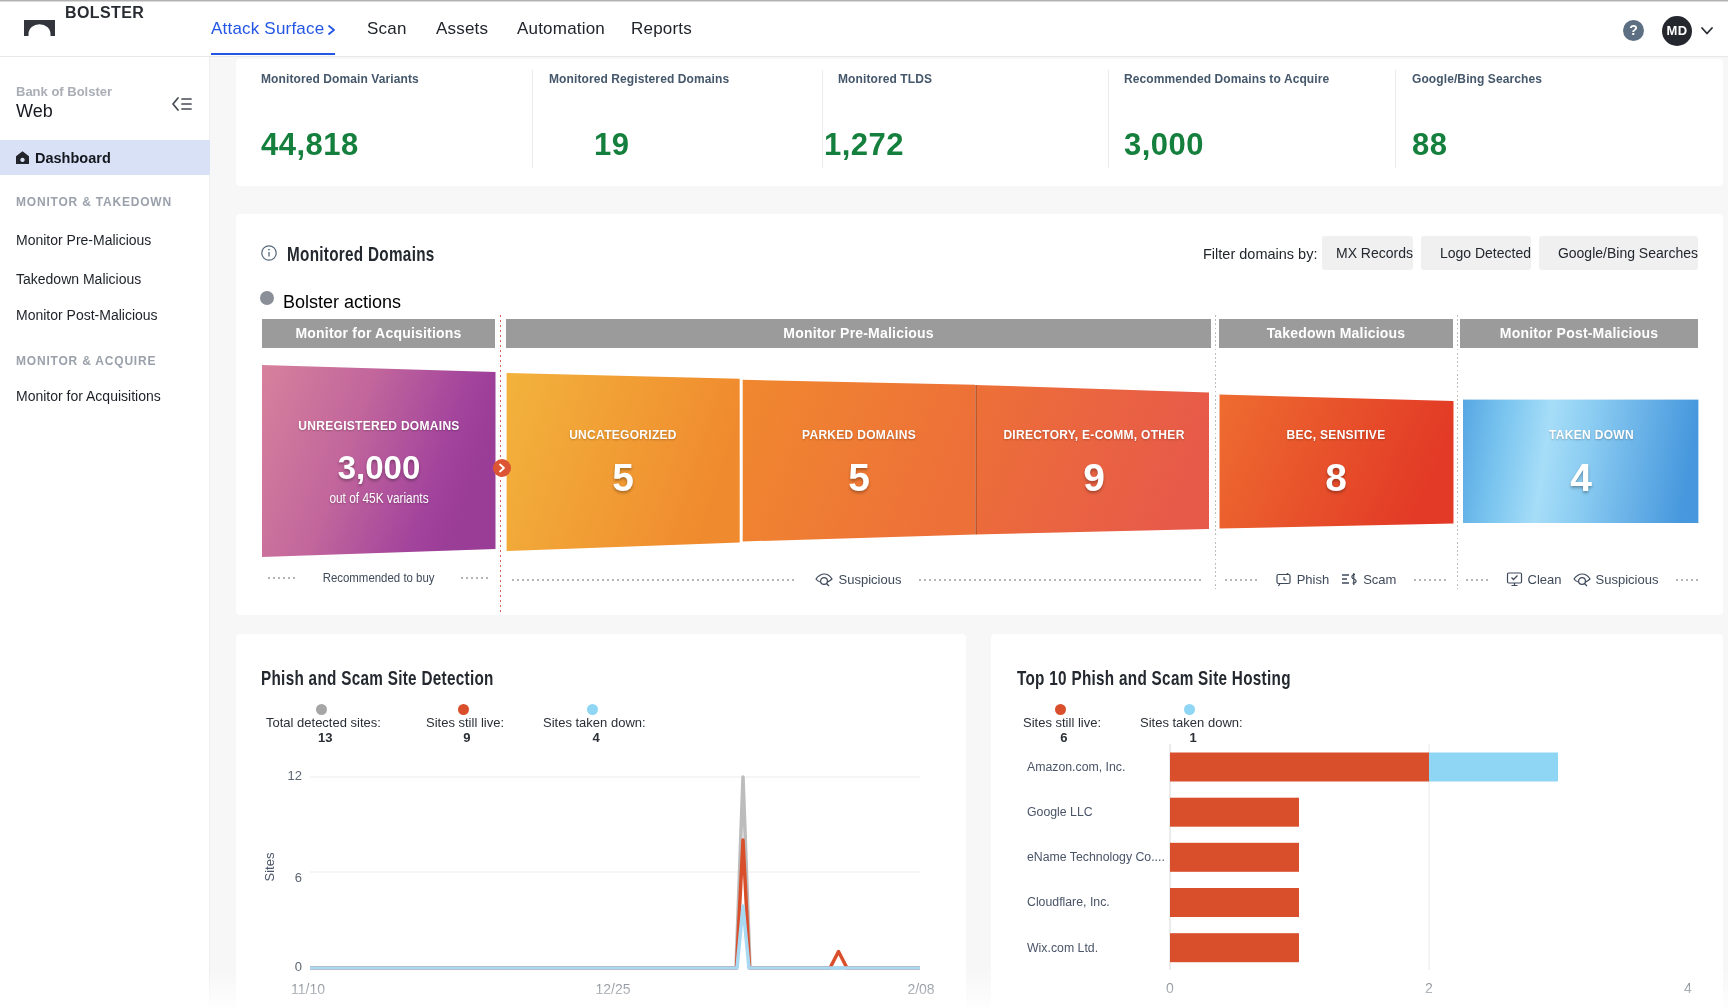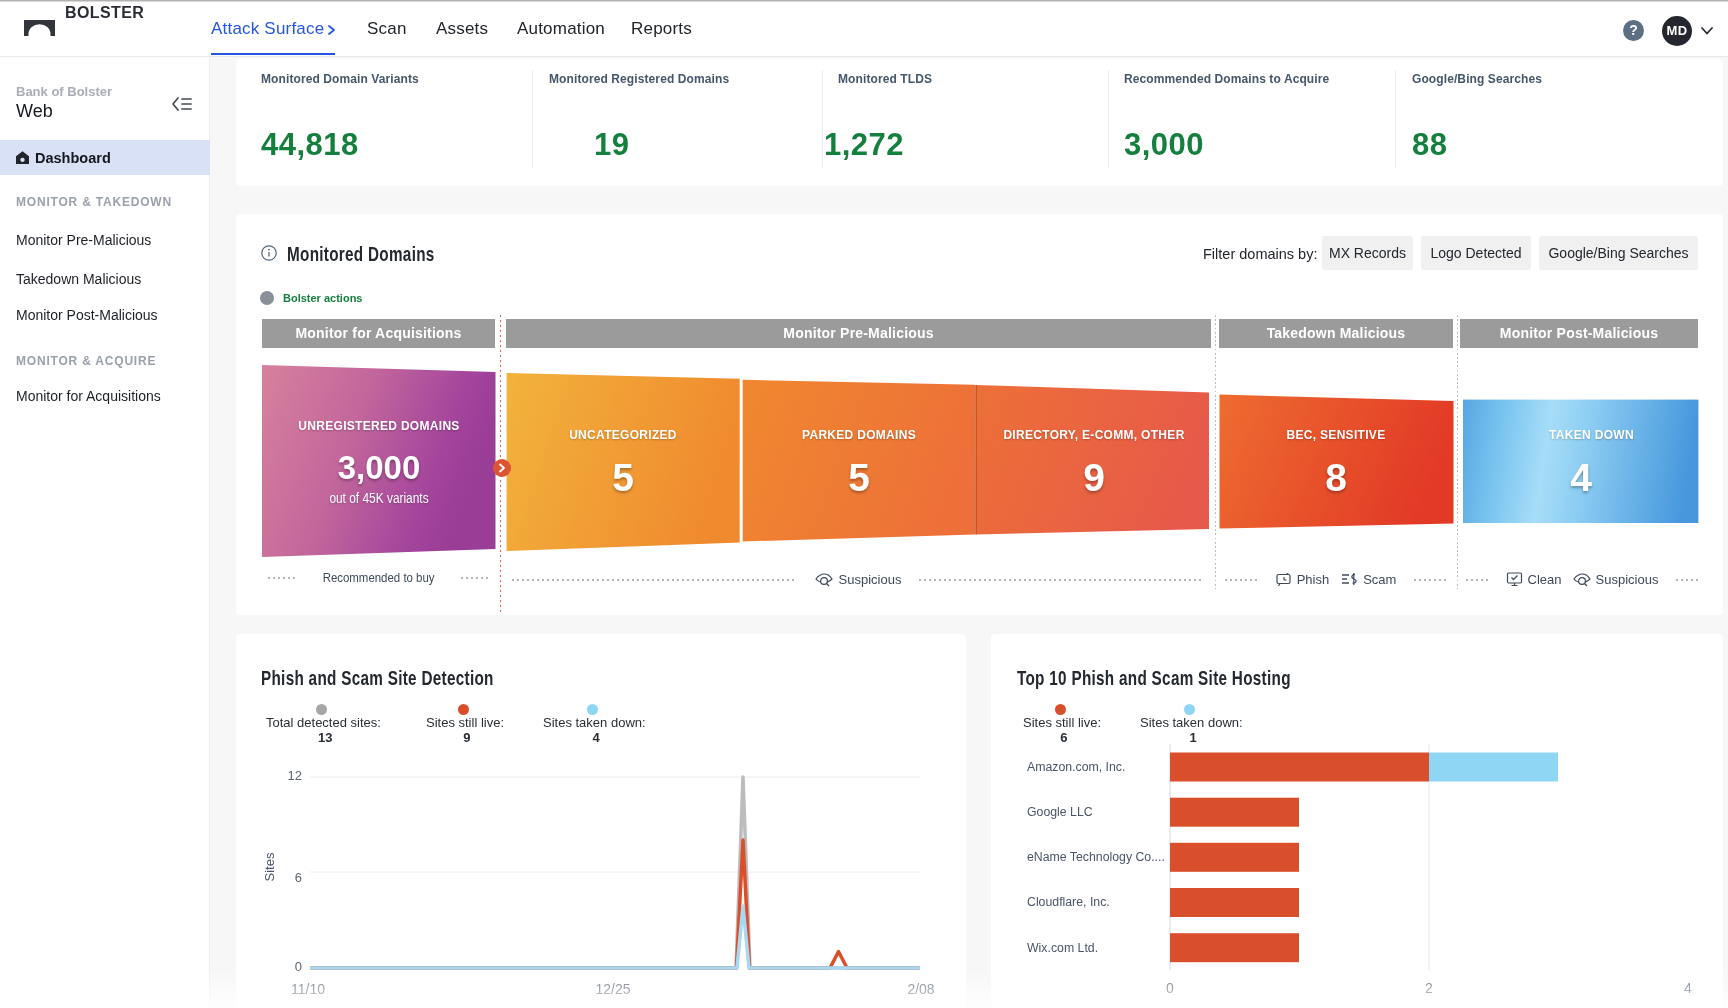--- a/index.html
+++ b/index.html
@@ -6,21 +6,21 @@
 html,body { width:1728px; height:1008px; overflow:hidden; background:#f7f7f8; font-family:"Liberation Sans", sans-serif; }
 .abs { position:absolute; }
 #topbar { position:absolute; left:0; top:0; width:1728px; height:57px; background:#fff; border-bottom:1px solid #e8e8e8; z-index:20; }
 #sidebar { position:absolute; left:0; top:57px; width:210px; height:951px; background:#fff; border-right:1px solid #efefef; z-index:10; }
 .card { position:absolute; background:#fff; border-radius:4px; }
 .navlink { position:absolute; top:19px; font-size:17px; color:#21252b; letter-spacing:0.2px; }
 .statlabel { position:absolute; font-size:12px; font-weight:700; color:#44576b; letter-spacing:0.1px; }
 .statvalue { position:absolute; font-size:31px; font-weight:700; color:#15803d; letter-spacing:0.5px; }
 .ctitle2 { position:absolute; font-size:20.5px; font-weight:700; color:#242930; transform:scaleX(0.745); transform-origin:left center; white-space:nowrap; letter-spacing:0.4px; }
 .statdiv { position:absolute; width:1px; background:#ebebeb; }
-.fbtn { position:absolute; height:34px; background:#f0f0f1; border-radius:3px; font-size:14px; color:#23272e; line-height:34px; text-align:center; }
+.fbtn { position:absolute; height:34px; background:#f0f0f1; border-radius:3px; font-size:14px; color:#23272e; line-height:34px; text-align:right; }
 .zhead { position:absolute; top:105px; height:29px; background:#9b9b9b; color:#fff; font-size:14px; font-weight:700; text-align:center; line-height:29px; letter-spacing:0.2px; }
 .segcap { position:absolute; color:#fff; font-weight:700; font-size:12px; letter-spacing:0.3px; text-align:center; text-shadow:0 1px 2px rgba(0,0,0,0.25); white-space:nowrap; }
 .segnum { position:absolute; color:#fff; font-weight:700; font-size:39px; text-align:center; text-shadow:0 2px 3px rgba(0,0,0,0.3); }
 .leg { position:absolute; display:flex; align-items:center; color:#3e4a5a; font-size:13px; }
 .dotline { flex:1; height:2px; background-image:repeating-linear-gradient(to right, #b5b5b5 0 2px, transparent 2px 5px); }
 .legtxt { margin:0 18px; display:flex; align-items:center; white-space:nowrap; }
 .vdot { position:absolute; width:1.2px; background-image:repeating-linear-gradient(to bottom, #bdbdbd 0 1.8px, transparent 1.8px 4.2px); }
 .clegend { position:absolute; display:flex; align-items:center; font-size:13px; color:#2a2f36;flex-direction:column; }
 .ldot { width:11px; height:11px; border-radius:50%; margin-right:7px; }
 .sideitem { position:absolute; left:16px; font-size:14px; color:#1d2127; }
@@ -93,21 +93,21 @@
       <circle cx="8" cy="8" r="7.2" fill="none" stroke="#55687c" stroke-width="1.2"></circle>
       <circle cx="8" cy="4.6" r="0.9" fill="#55687c"></circle>
       <path d="M8,7 V11.5" stroke="#55687c" stroke-width="1.3"></path>
     </svg>
   <div class="ctitle2" style="left:51px;top:28px;">Monitored Domains</div>
   <div class="abs" style="left:967px;top:32px;font-size:14.5px;color:#22262c;">Filter domains by:</div>
   <div class="fbtn" style="left:1086px;top:22px;width:91px;">MX Records</div>
   <div class="fbtn" style="left:1185px;top:22px;width:110px;">Logo Detected</div>
   <div class="fbtn" style="left:1303px;top:22px;width:159px;">Google/Bing Searches</div>
   <div class="abs" style="left:24px;top:77px;width:14px;height:14px;border-radius:50%;background:#8a8f98;"></div>
-  <div class="abs" style="left:47px;top:78px;font-size:11px;color:#15803d;font-weight:bold;">Bolster actions</div>
+  <div class="abs" style="left:47px;top:78px;font-size:18px;color:#000000;">Bolster actions</div>
 
   <div class="zhead" style="left:26px;width:233px;">Monitor for Acquisitions</div>
   <div class="zhead" style="left:270px;width:705px;">Monitor Pre-Malicious</div>
   <div class="zhead" style="left:983px;width:234px;">Takedown Malicious</div>
   <div class="zhead" style="left:1224px;width:238px;">Monitor Post-Malicious</div>
 
   <svg class="abs" style="left:0;top:101px;" width="1487" height="300" viewBox="0 0 1487 300">
     <defs>
       <linearGradient id="g1" x1="0%" y1="0%" x2="100%" y2="30%">
         <stop offset="0%" stop-color="#d7819c"></stop>

